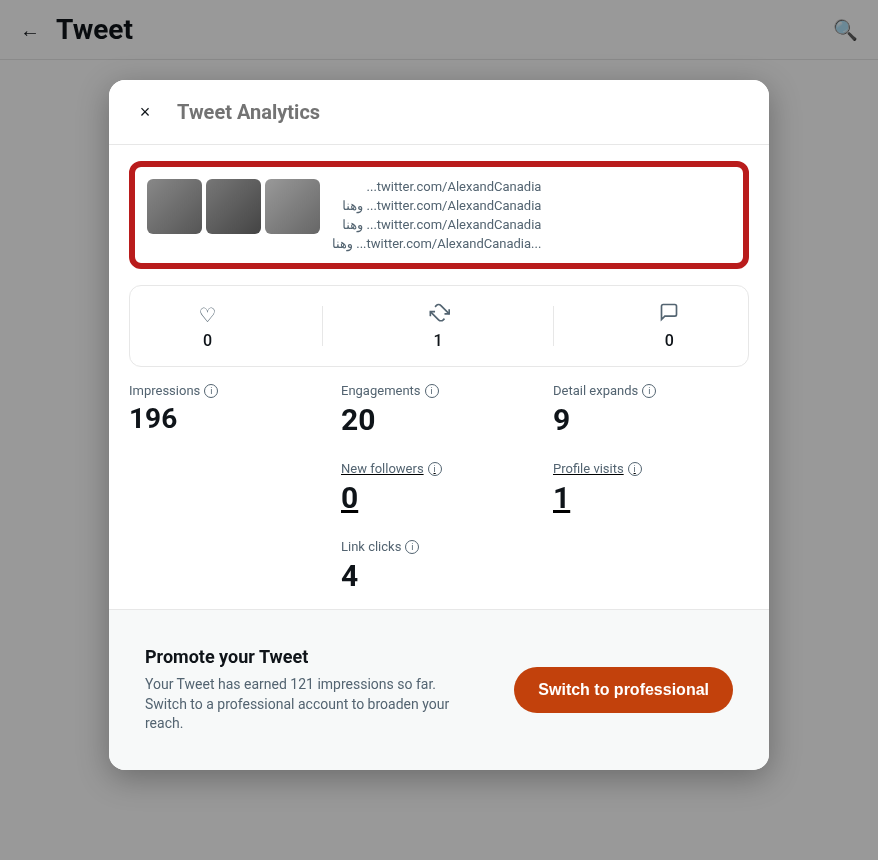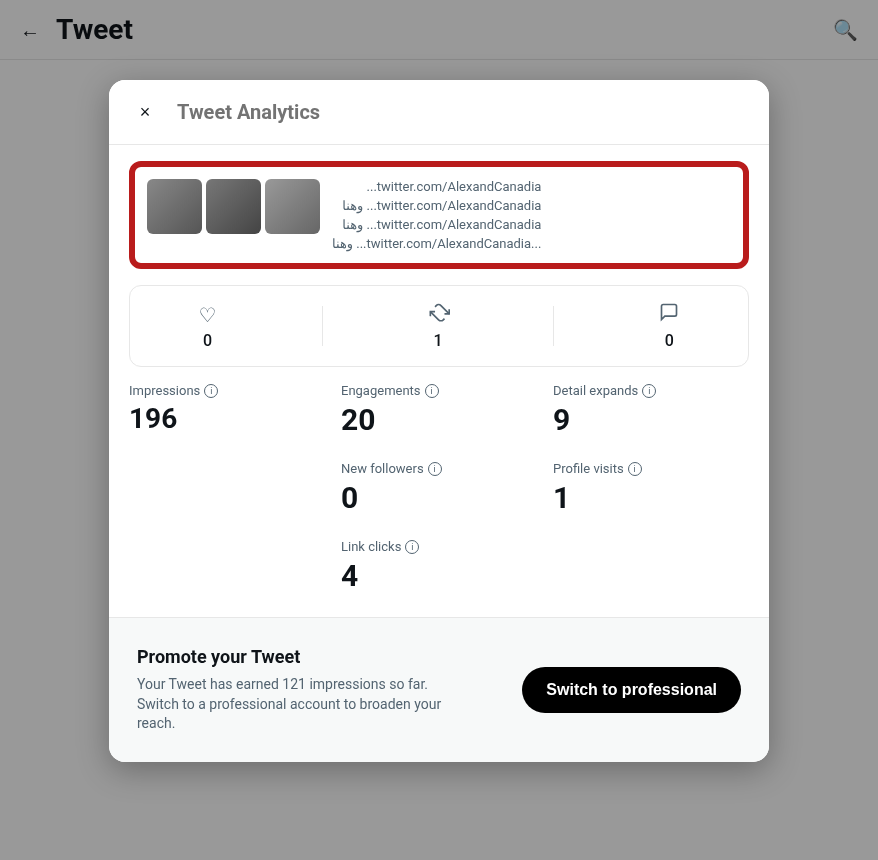--- a/index.html
+++ b/index.html
@@ -159,20 +159,21 @@
       grid-template-columns: 1fr 1fr 1fr;
       gap: 24px 16px;
       margin-bottom: 24px;
     }
 
     .stats-grid-2 {
       display: grid;
       grid-template-columns: 1fr 1fr 1fr;
       gap: 24px 16px;
       margin-bottom: 24px;
+      text-decoration: underline;
     }
 
     .stat-item {}
 
     .stat-label {
       font-size: 13px;
       color: #536471;
       display: flex;
       align-items: center;
       gap: 4px;
@@ -199,21 +200,21 @@
     }
 
     .stat-value.large {
       font-size: 28px;
     }
 
     
     .promote-section {
       background: #f7f9f9;
       border-top: 1px solid #e7e7e7;
-      padding: 28px;
+      padding: 36px;
       display: flex;
       align-items: center;
       justify-content: space-between;
       gap: 20px;
     }
 
     .promote-text h3 {
       font-size: 18px;
       font-weight: 700;
       color: #0f1419;
@@ -221,21 +222,21 @@
     }
 
     .promote-text p {
       font-size: 14px;
       color: #536471;
       line-height: 1.4;
       max-width: 320px;
     }
 
     .switch-btn {
-      background: #000000;
+      background: #c2410c;
       color: #fff;
       border: none;
       border-radius: 9999px;
       padding: 14px 24px;
       font-size: 16px;
       font-weight: 700;
       cursor: pointer;
       white-space: nowrap;
       flex-shrink: 0;
     }
@@ -377,21 +378,21 @@
 
           <div class="stat-item">
             <div class="stat-label">
               <span>Profile visits</span>
               <span class="stat-info-icon">i</span>
             </div>
             <div class="stat-value">1</div>
           </div>
         </div>
 
-        <div style="display:grid; grid-template-columns:1fr 1fr 1fr; gap:24px 16px; margin-bottom:8px;">
+        <div style="display:grid; grid-template-columns:1fr 1fr 1fr; gap:24px 16px; ">
           <div></div>
 
           <div class="stat-item">
             <div class="stat-label">
               <span>Link clicks</span>
               <span class="stat-info-icon">i</span>
             </div>
             <div class="stat-value">4</div>
           </div>
           <div></div>

